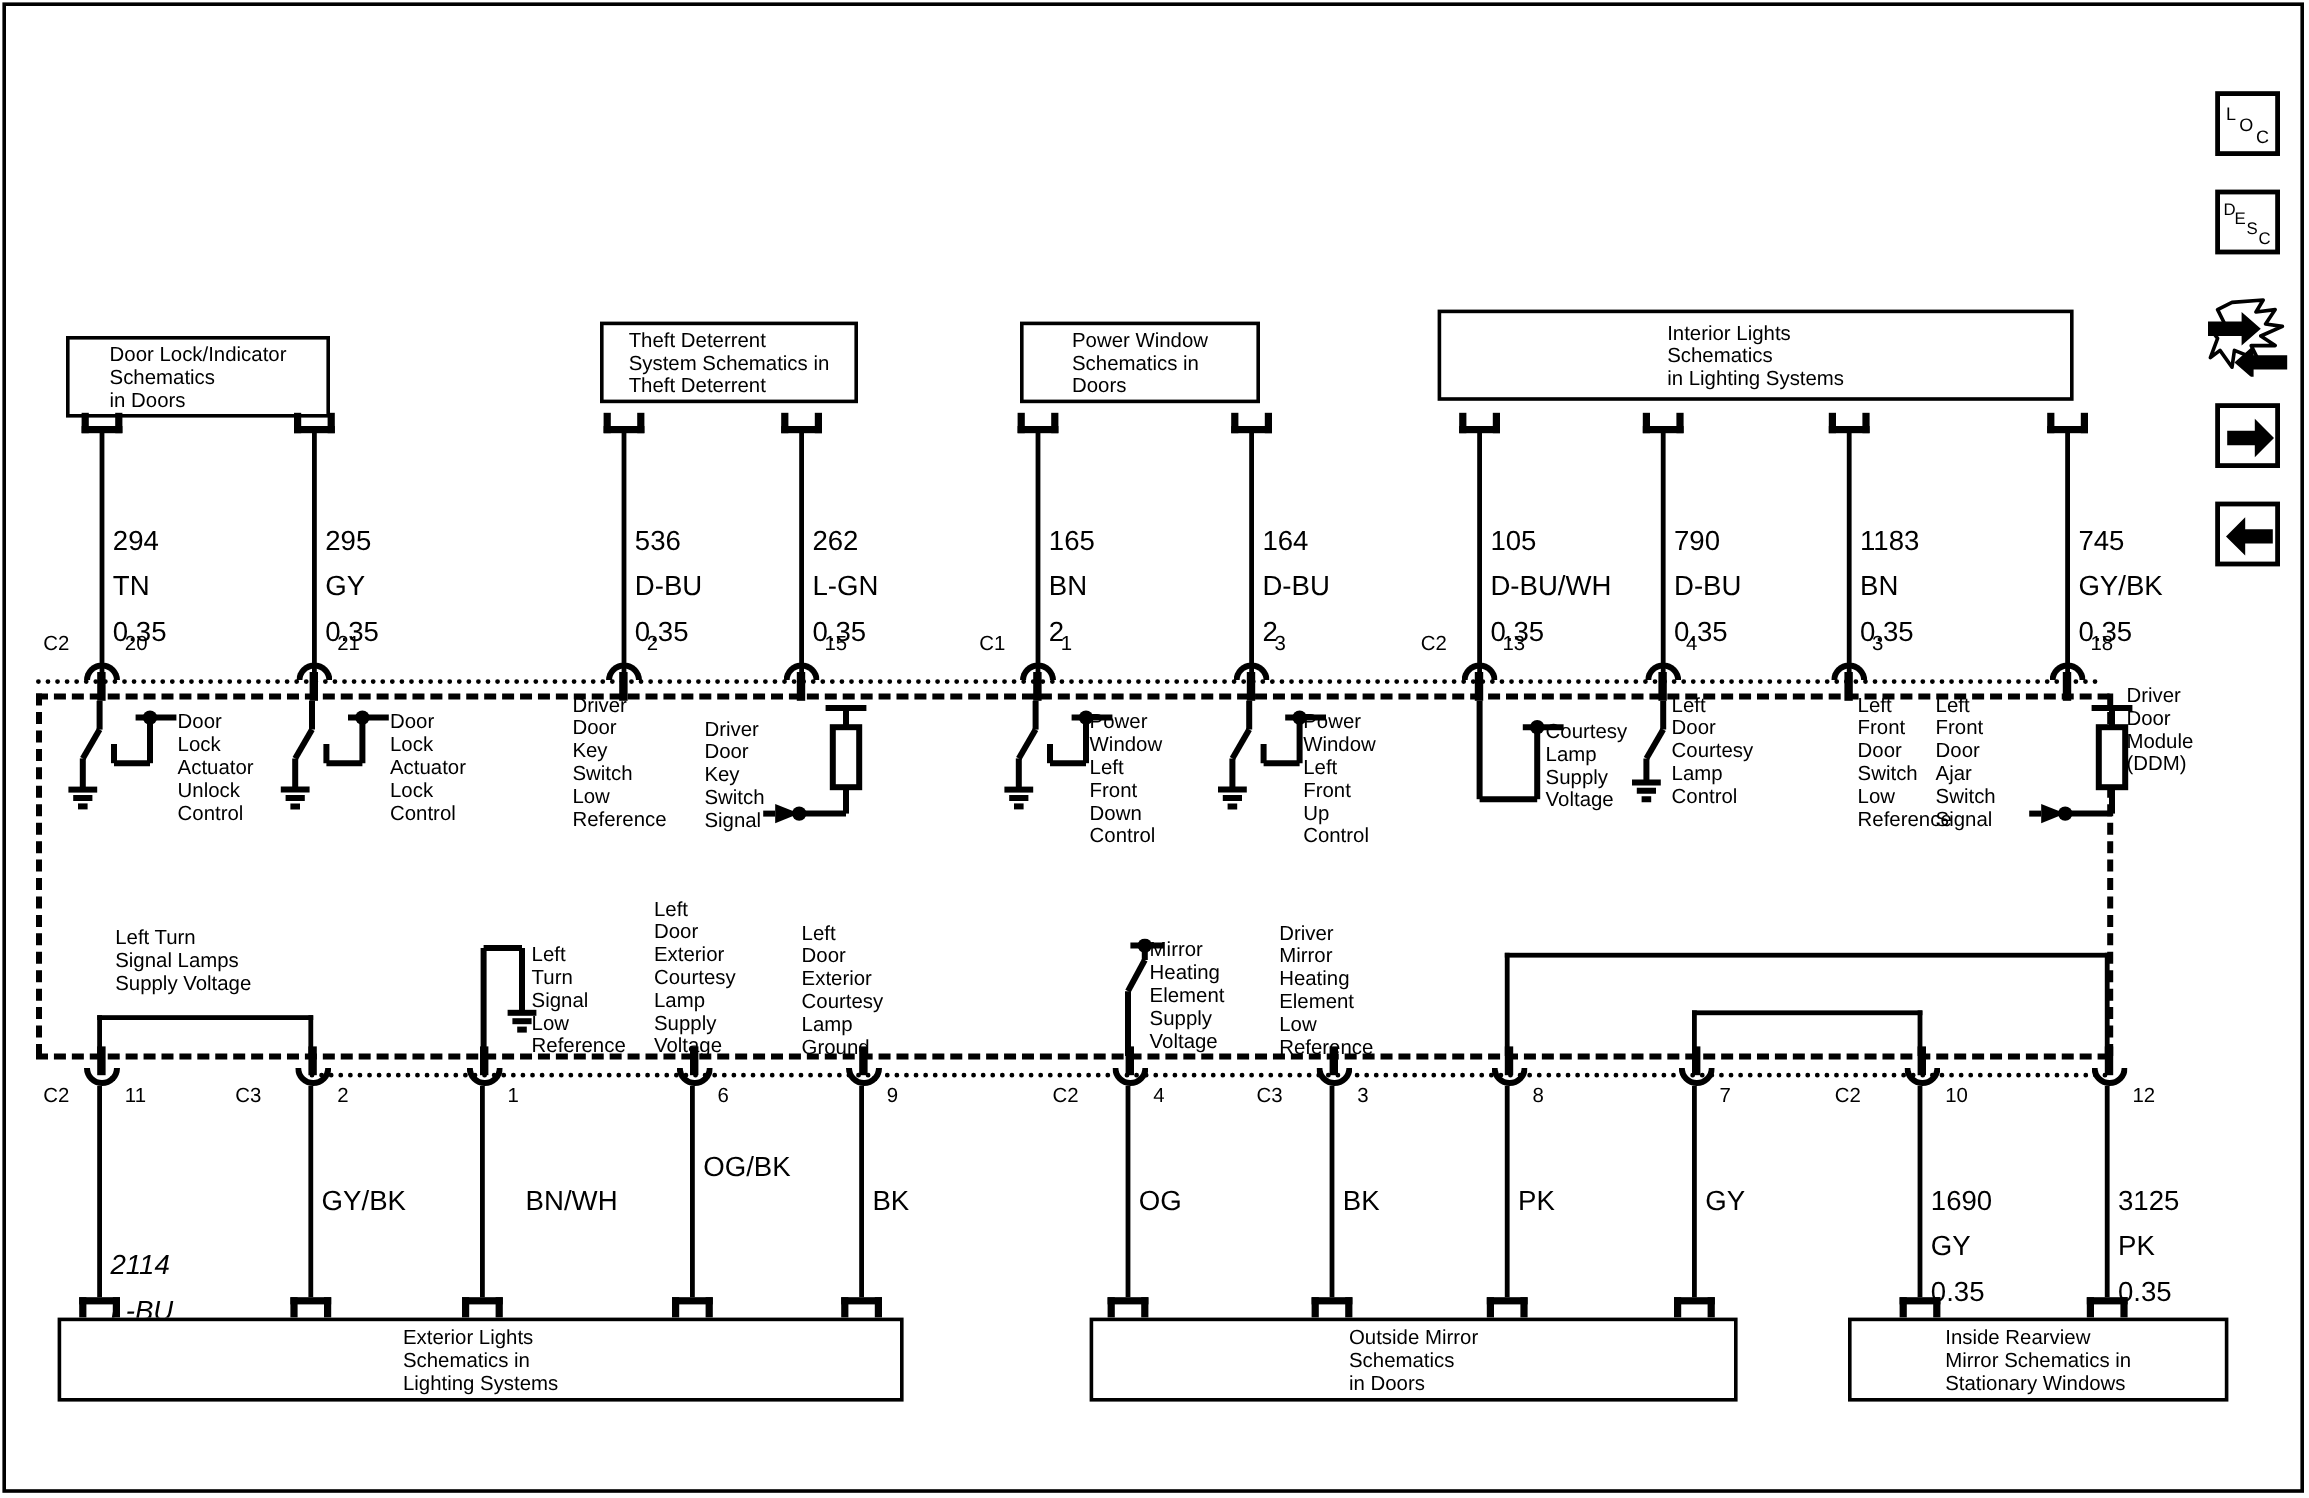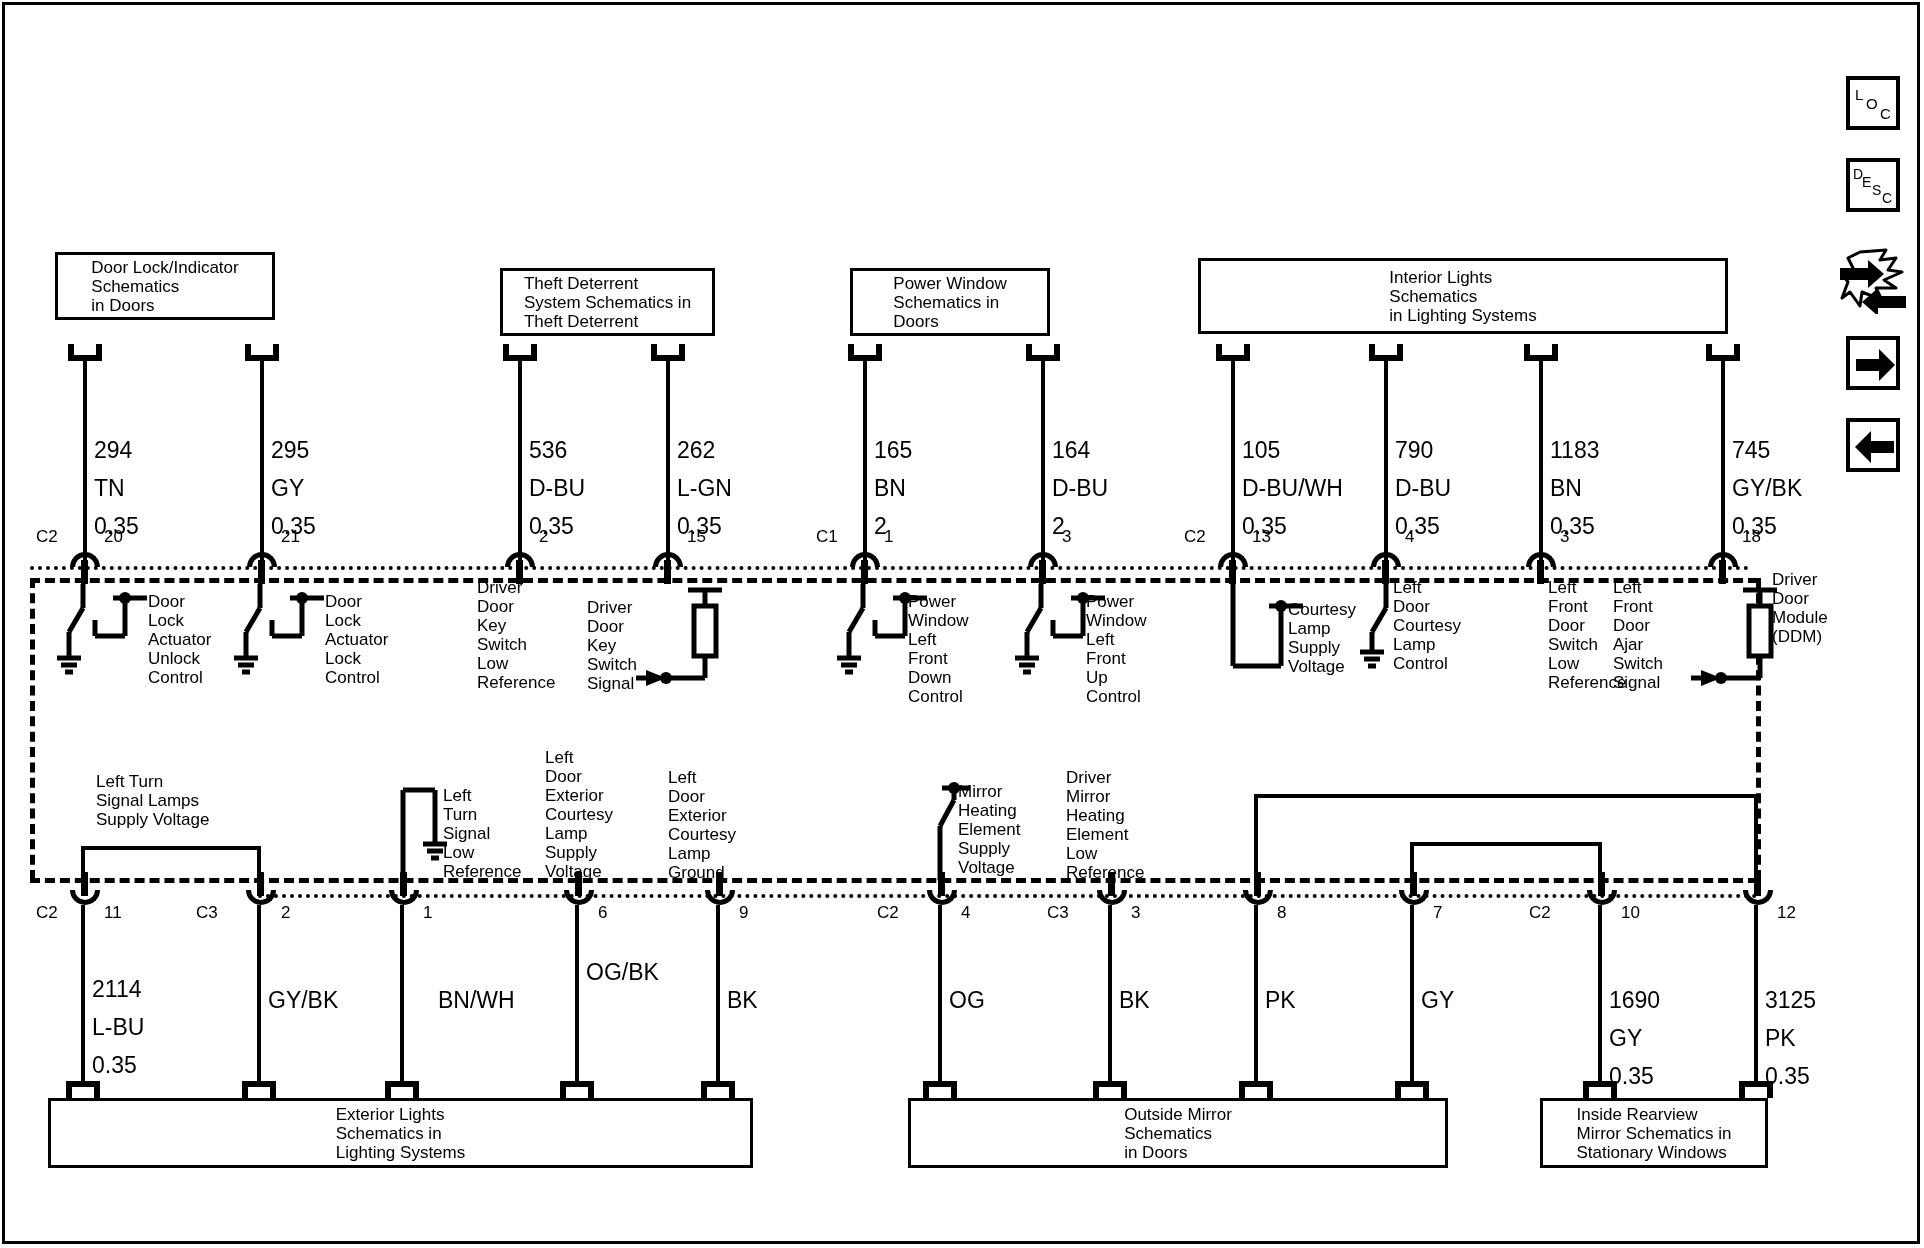--- a/index.html
+++ b/index.html
@@ -55,21 +55,21 @@
 
   
   .navbtn{position:absolute;border:4px solid #000;background:#fff;box-sizing:border-box;}
 </style>
 </head>
 <body>
 
 <div id="page">
   <div class="sheet-border"></div>
 
-  <div class="refbox" style="left:55px;top:252px;width:220px;height:68px;">
+  <div class="refbox" style="left:55px;top:280px;width:220px;height:68px;">
     <div class="txt">Door Lock/Indicator
 Schematics
 in Doors</div>
   </div>
   <div class="refbox" style="left:500px;top:268px;width:215px;height:68px;">
     <div class="txt">Theft Deterrent
 System Schematics in
 Theft Deterrent</div>
   </div>
   <div class="refbox" style="left:850px;top:268px;width:200px;height:68px;">
@@ -468,21 +468,21 @@
   <div class="wire-v" style="left:400px;top:905px;height:176px;"></div>
   <div class="wire-v" style="left:575px;top:905px;height:176px;"></div>
   <div class="wire-v" style="left:716px;top:905px;height:176px;"></div>
   <div class="wire-v" style="left:938px;top:905px;height:176px;"></div>
   <div class="wire-v" style="left:1108px;top:905px;height:176px;"></div>
   <div class="wire-v" style="left:1254px;top:905px;height:176px;"></div>
   <div class="wire-v" style="left:1410px;top:905px;height:176px;"></div>
   <div class="wire-v" style="left:1598px;top:905px;height:176px;"></div>
   <div class="wire-v" style="left:1754px;top:905px;height:176px;"></div>
 
-  <div class="wlabel" style="left:92px;top:961px;">
+  <div class="wlabel" style="left:92px;top:1026px;font-style:italic;">
     <span>2114</span><br>
     <span>L-BU</span><br>
     <span>0.35</span>
   </div>
   <div class="wlabel" style="left:268px;top:991px;">GY/BK</div>
   <div class="wlabel" style="left:402px;top:991px;margin-left:36px;">BN/WH</div>
   <div class="wlabel" style="left:586px;top:963px;">OG/BK</div>
   <div class="wlabel" style="left:727px;top:991px;">BK</div>
   <div class="wlabel" style="left:949px;top:991px;">OG</div>
   <div class="wlabel" style="left:1119px;top:991px;">BK</div>
@@ -514,21 +514,21 @@
   <div class="refbox" style="left:48px;top:1098px;width:705px;height:70px;">
     <div class="txt">Exterior Lights
 Schematics in
 Lighting Systems</div>
   </div>
   <div class="refbox" style="left:908px;top:1098px;width:540px;height:70px;">
     <div class="txt">Outside Mirror
 Schematics
 in Doors</div>
   </div>
-  <div class="refbox" style="left:1540px;top:1098px;width:228px;height:70px;">
+  <div class="refbox" style="left:1540px;top:1098px;width:317px;height:70px;">
     <div class="txt">Inside Rearview
 Mirror Schematics in
 Stationary Windows</div>
   </div>
 
   <div class="navbtn" style="left:1846px;top:76px;width:54px;height:54px;">
     <svg width="46" height="46" viewBox="0 0 46 46" style="display:block;margin:2px;">
       <text x="3" y="18" font-family="Liberation Sans, sans-serif" font-size="15" fill="#000">L</text>
       <text x="14" y="27" font-family="Liberation Sans, sans-serif" font-size="15" fill="#000">O</text>
       <text x="28" y="37" font-family="Liberation Sans, sans-serif" font-size="15" fill="#000">C</text>

